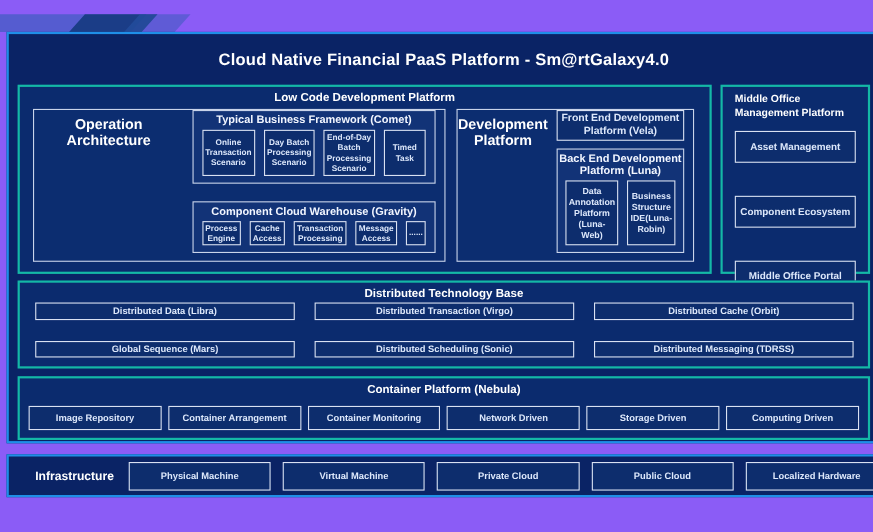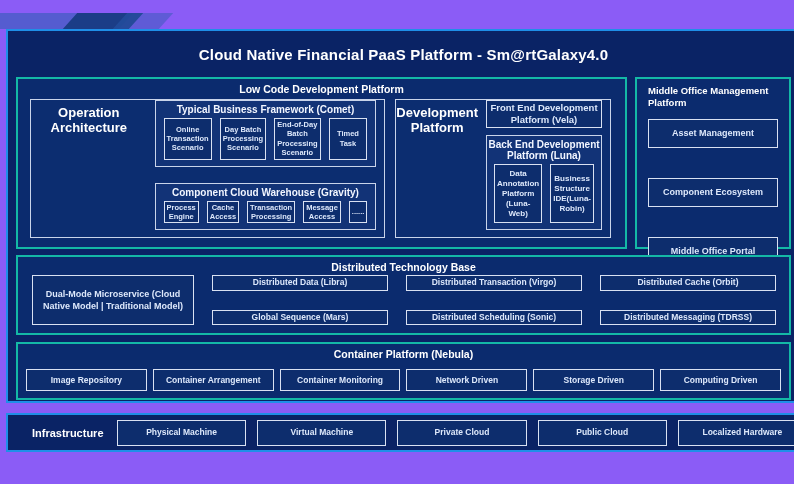--- a/index.html
+++ b/index.html
@@ -58,21 +58,21 @@
     display:flex; align-items:center; justify-content:center; text-align:center;
     font-weight:bold; font-size:7.5px; line-height:1.25; flex:1; padding:1px 2px;
     box-sizing:border-box;
   }
   .dp-body{flex:1; display:flex; flex-direction:column; padding:0 8px 7px; gap:7px;}
   .box.frontend{flex:0 0 28px; font-size:9.5px;}
   .subpanel.backend{flex:1;justify-content:flex-end;}
   .backend .boxrow{padding:1px 7px 6px; gap:8px;}
   .backend .box{font-size:8px;}
 
-  .midoffice{width:156px; flex:none; display:flex; flex-direction:column; padding:6px 11px 10px;}
+  .midoffice{width:136px; flex:none; display:flex; flex-direction:column; padding:6px 11px 10px;}
   .midoffice .sec-title{text-align:left; font-size:9.5px; line-height:1.3; padding-top:0;}
   .mid-items{flex:1; display:flex; flex-direction:column; justify-content:space-between; margin-top:9px;gap:30px;}
   .mid-items .box{flex:0 0 29px; font-size:9px;}
 
   .distributed{margin-top:6px; height:80px; display:flex; flex-direction:column;}
   .dist-body{flex:1; display:flex; gap:18px; padding:2px 13px 8px 14px; align-items:stretch;}
   .box.featured{flex:0 0 162px; font-size:9px; line-height:1.35; padding:2px 8px;}
   .dist-col{flex:1; display:flex; flex-direction:column; gap:19px;border-radius:20px;}
   .dist-col .box{font-size:8.5px;}
 
@@ -153,21 +153,20 @@
           <div class="box">Asset Management</div>
           <div class="box">Component Ecosystem</div>
           <div class="box">Middle Office Portal</div>
         </div>
       </div>
     </div>
 
     <div class="sec distributed">
       <div class="sec-title">Distributed Technology Base</div>
       <div class="dist-body">
-        <div class="box featured">Dual-Mode Microservice (Cloud Native Model | Traditional Model)</div>
         <div class="dist-col">
           <div class="box">Distributed Data (Libra)</div>
           <div class="box">Global Sequence (Mars)</div>
         </div>
         <div class="dist-col">
           <div class="box">Distributed Transaction (Virgo)</div>
           <div class="box">Distributed Scheduling (Sonic)</div>
         </div>
         <div class="dist-col">
           <div class="box">Distributed Cache (Orbit)</div>

